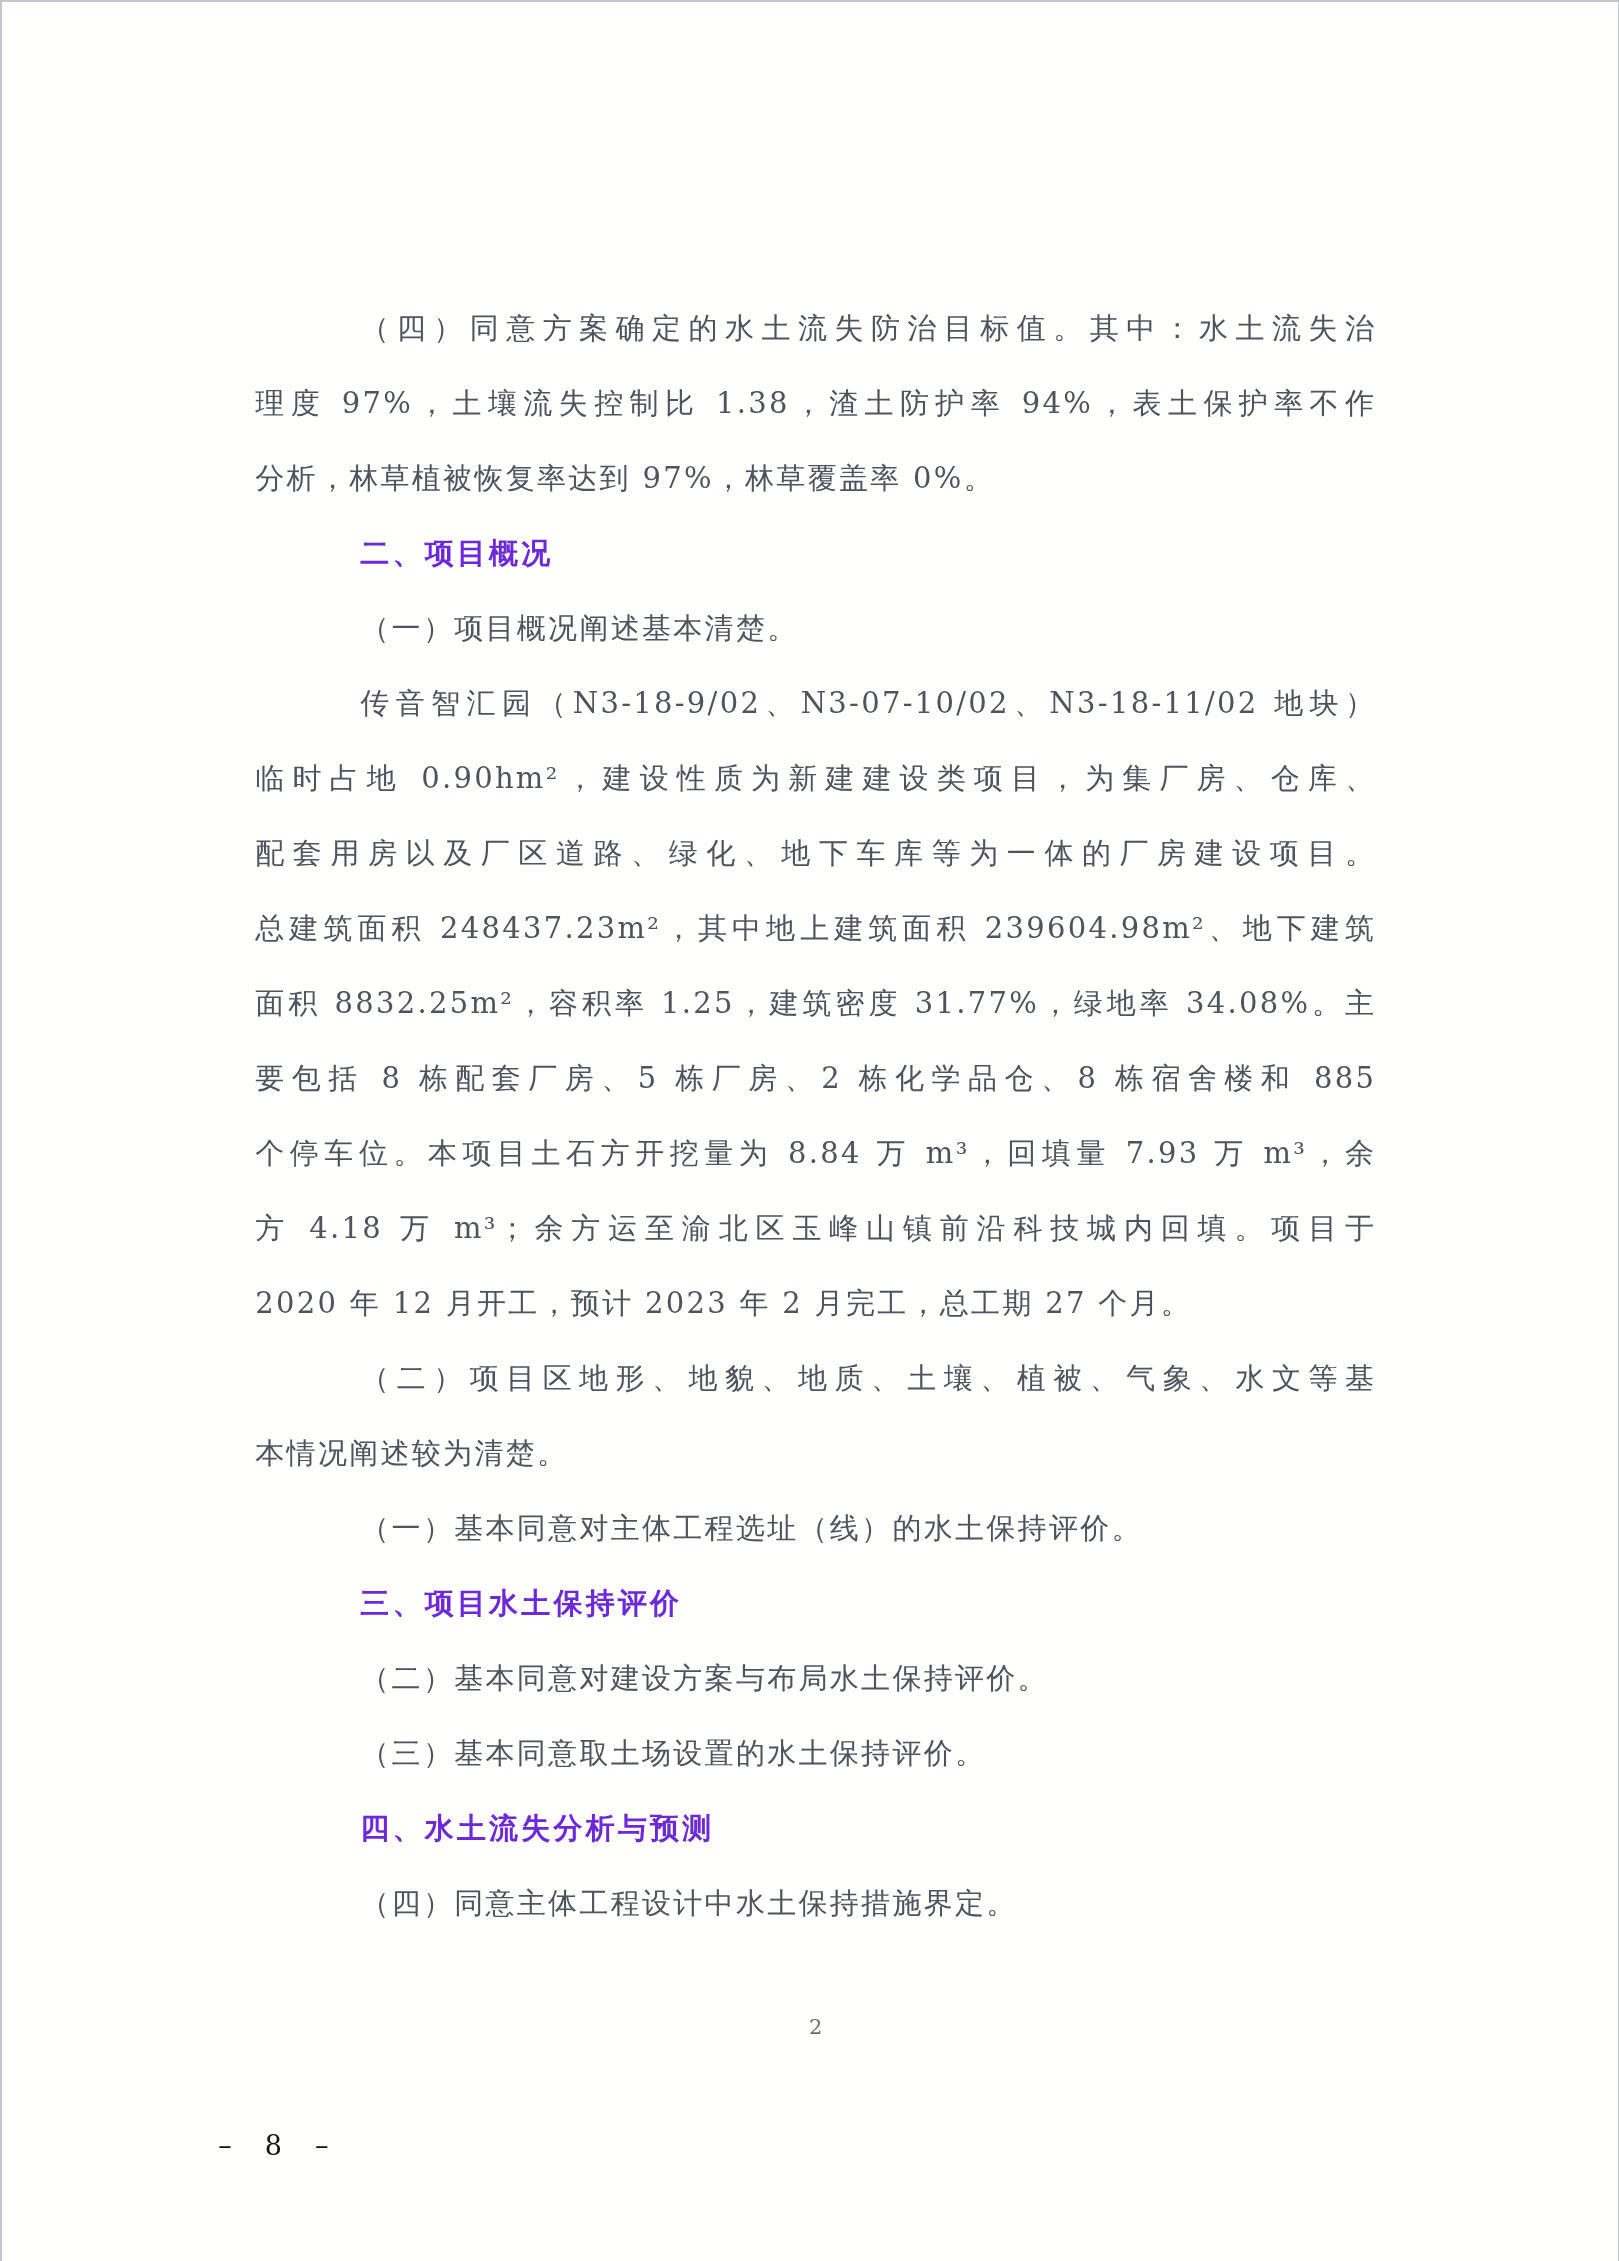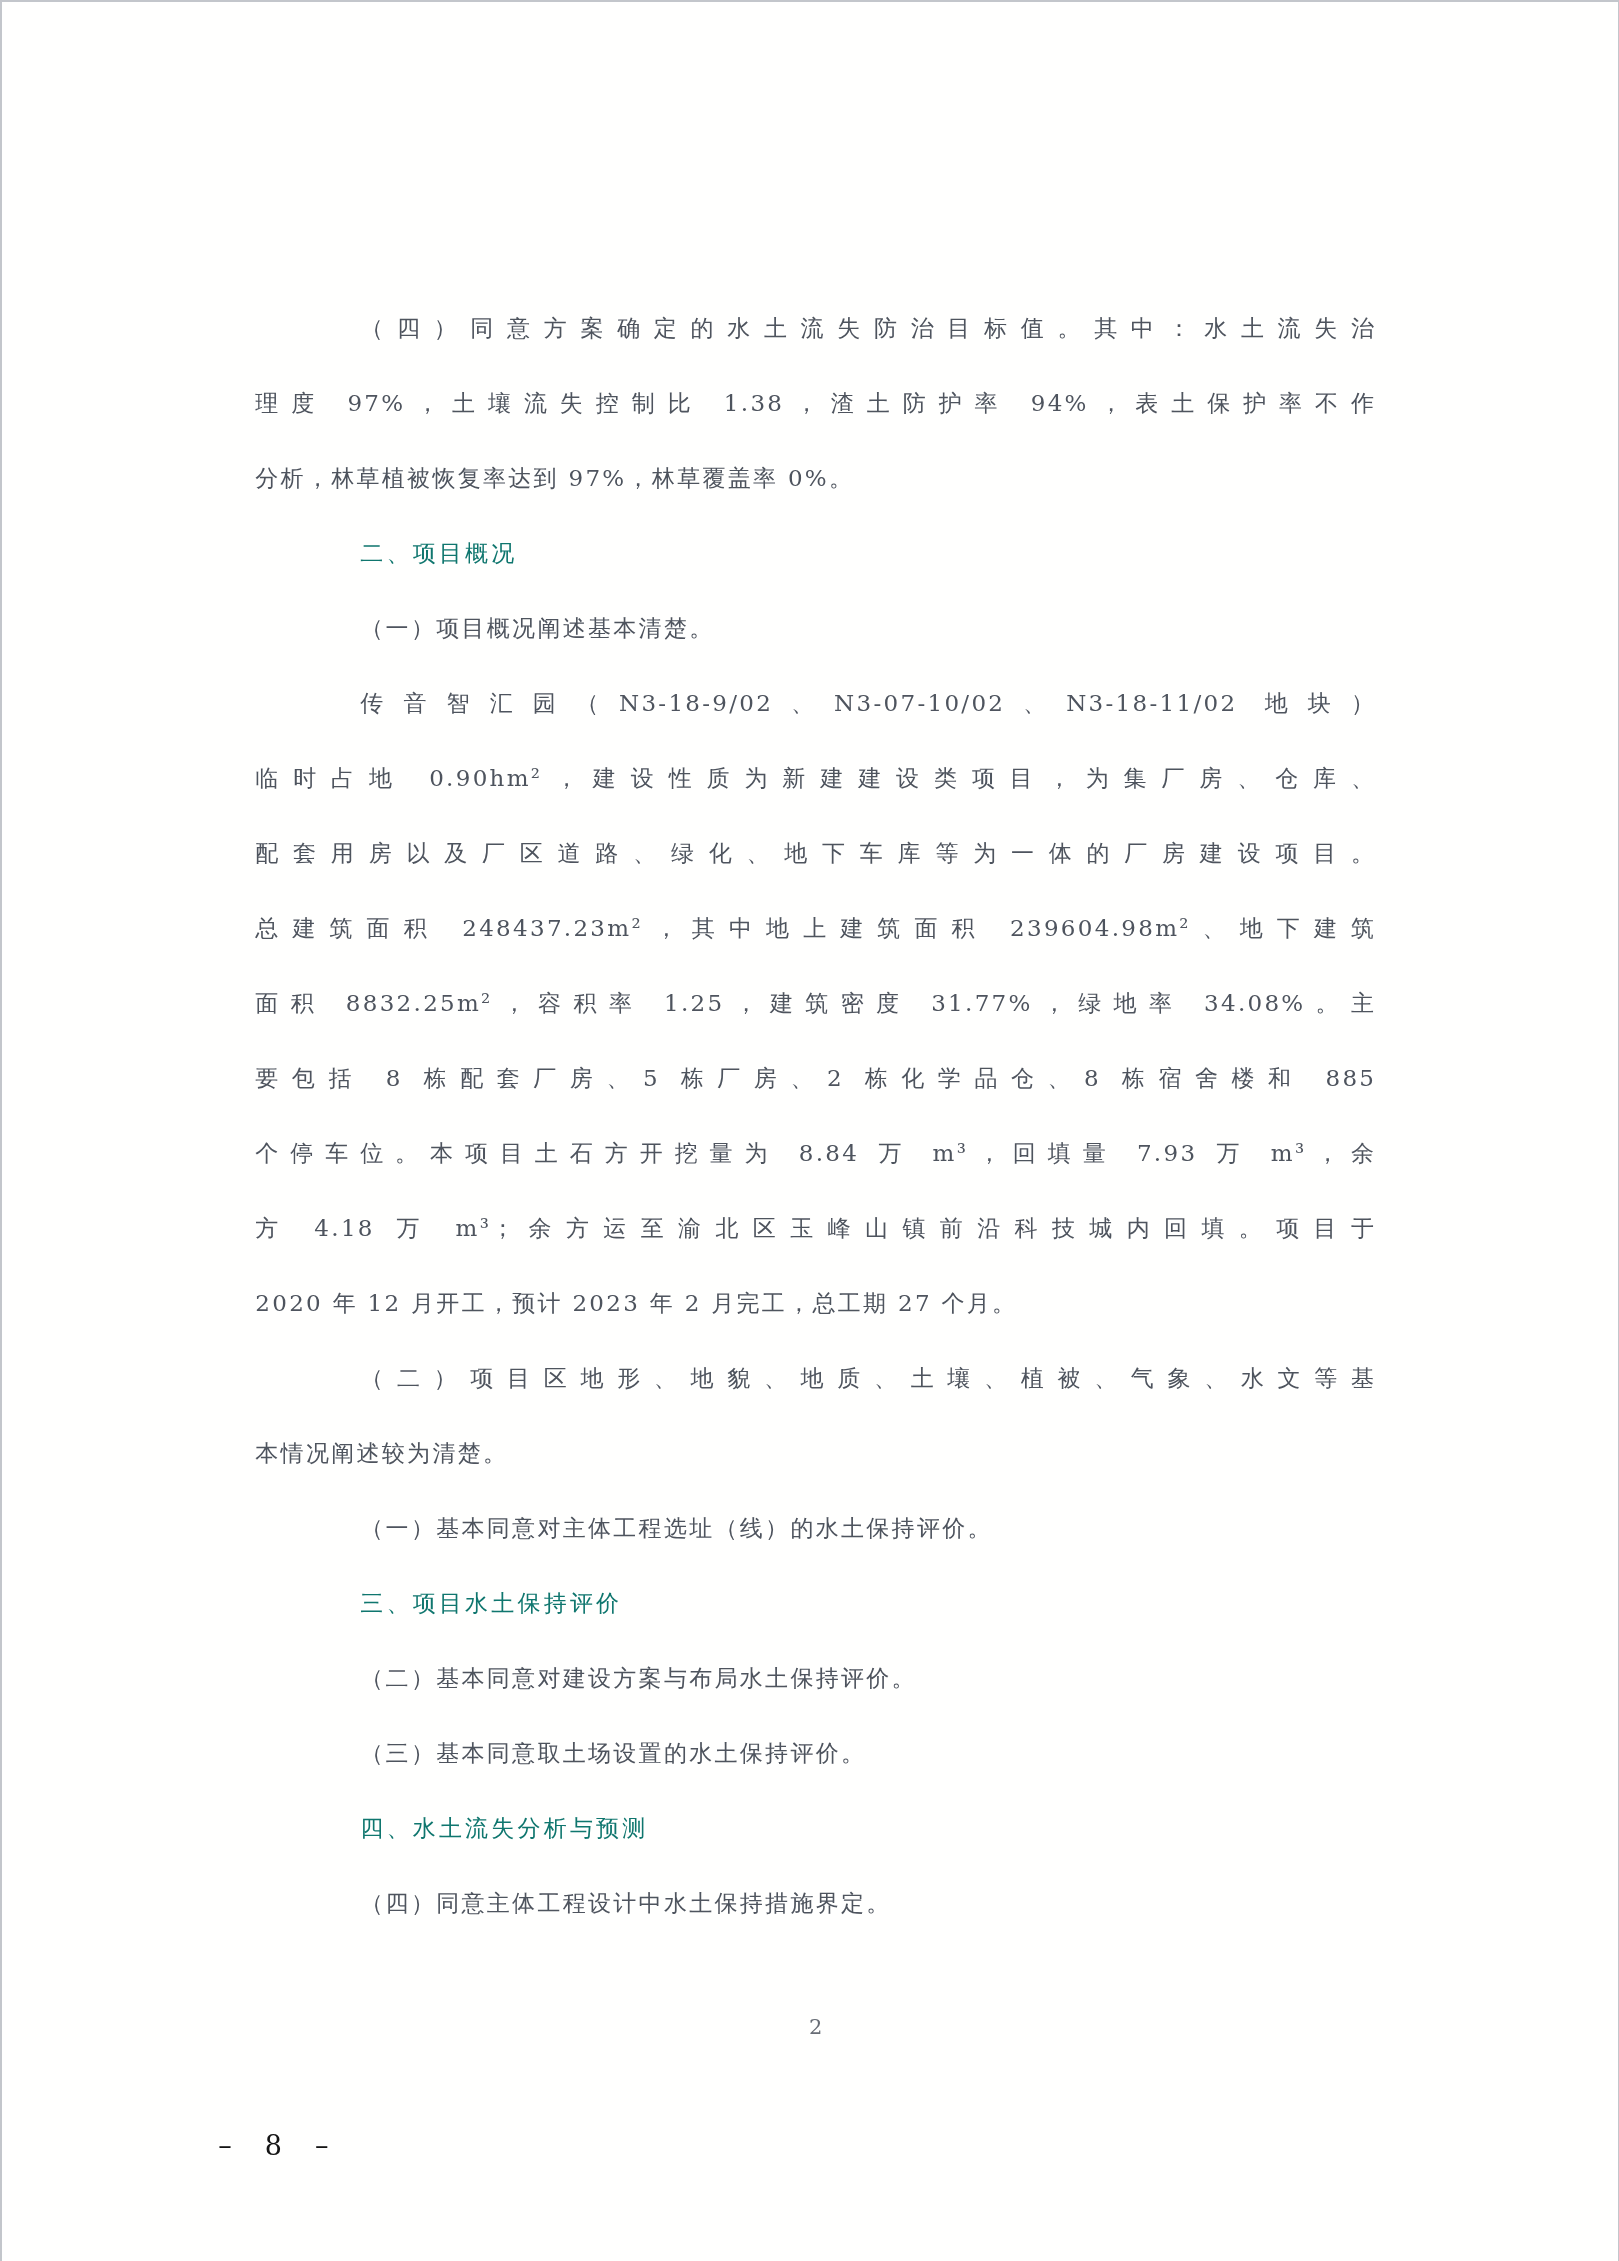--- a/index.html
+++ b/index.html
@@ -16,37 +16,37 @@
     background: #fffffe;
     overflow: hidden;
   }
   .content {
     position: absolute;
     left: 253px;
     top: 289px;
     width: 1121px;
   }
   .line {
-    font-size: 23px;
+    font-size: 29px;
     line-height: 75px;
     color: #4e545e;
     letter-spacing: 2.3px;
     white-space: normal;
     text-align: left;
   }
   .j {
     text-align: justify;
     text-justify: inter-character;
     text-align-last: justify;
   }
   .indent { text-indent: 105px; }
   .heading {
     font-family: "DejaVu Sans", sans-serif;
-    font-weight: normal;
-    color: #0f766e;
+    font-weight: bold;
+    color: #6d28d9;
     letter-spacing: 3.2px;
   }
   .page-number {
     position: absolute;
     top: 2013px;
     left: 253px;
     width: 1121px;
     text-align: center;
     font-size: 21px;
     color: #686d75;

